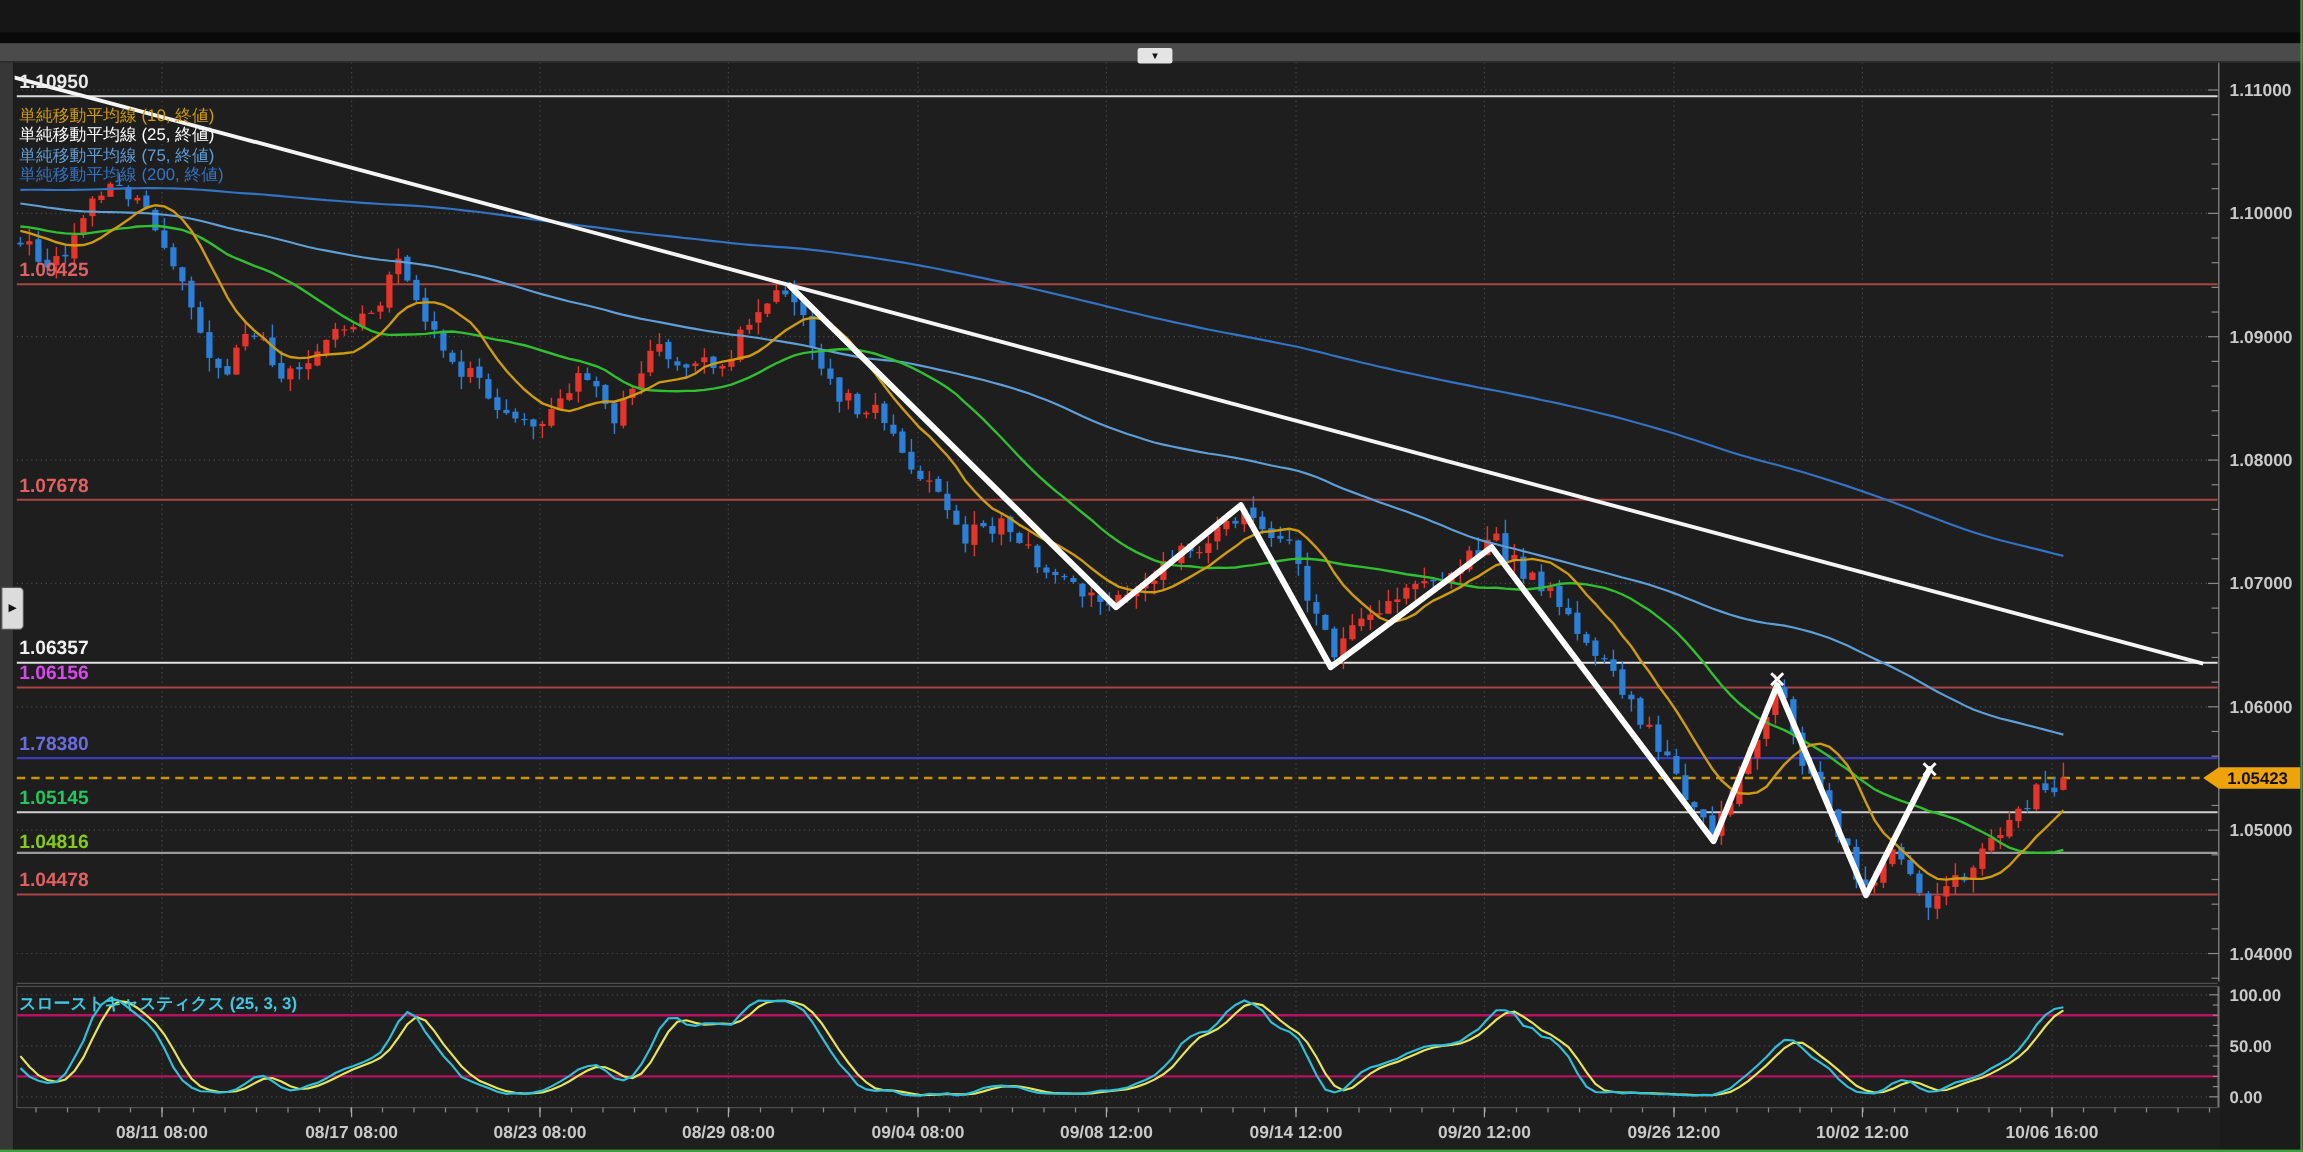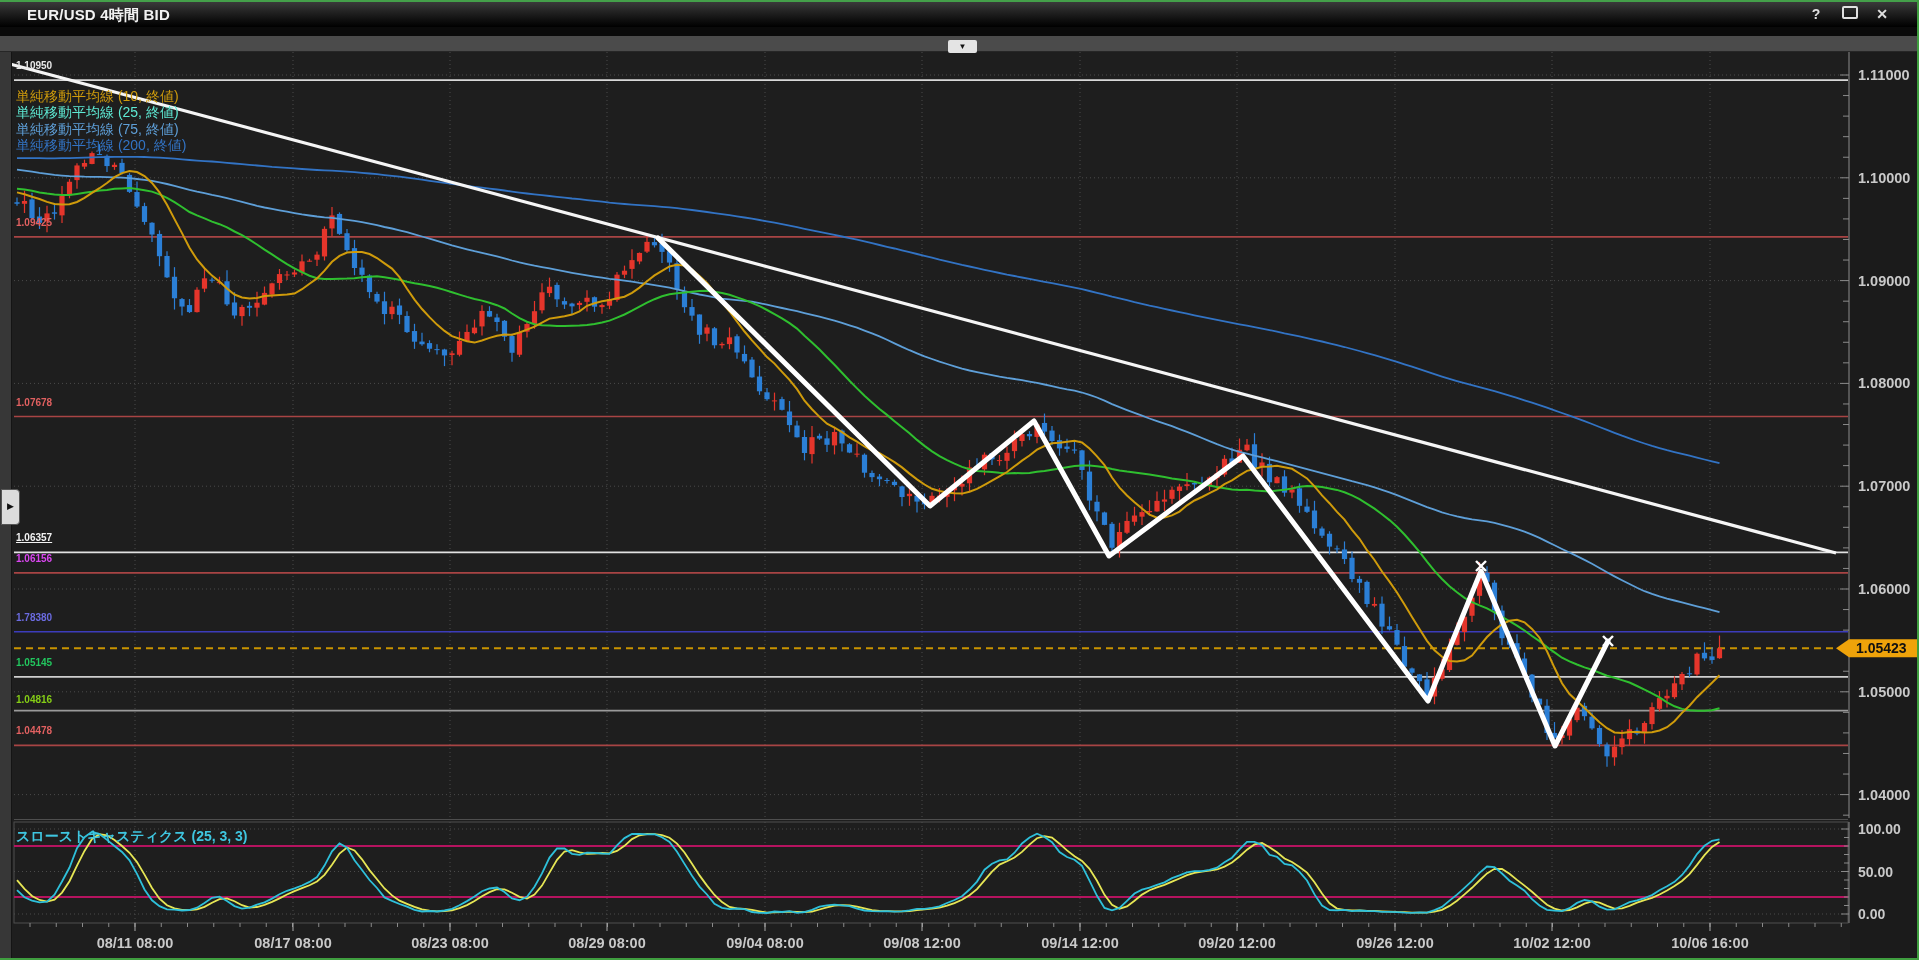--- a/index.html
+++ b/index.html
@@ -21,21 +21,21 @@
     font-size:8px;color:#111;text-align:center;line-height:13px;}
   
   #leftstrip{position:absolute;left:0;top:52px;width:12px;height:908px;background:#373737;border-right:1px solid #141414;box-sizing:border-box;}
   #side-tab{position:absolute;left:1px;top:489px;width:17px;height:34px;background:#dcdcdc;border:1px solid #555;
     border-radius:0 4px 4px 0;font-size:9px;color:#111;text-align:center;line-height:32px;}
   
   #frame-right{position:absolute;left:1917px;top:0;width:2px;height:960px;background:#3f9e3f;}
   #frame-bottom{position:absolute;left:0;top:958px;width:1919px;height:2px;background:#3f9e3f;}
   
   #legend{position:absolute;left:16px;top:88px;font-size:14px;font-weight:normal;line-height:16.4px;}
-  .price-label{position:absolute;left:16px;font-size:10px;font-weight:bold;}
+  .price-label{position:absolute;left:16px;font-size:16px;font-weight:bold;}
   svg text{font-family:"Liberation Sans",sans-serif;}
 </style>
 </head>
 <body>
 
 <div id="app">
 
   <svg id="chart-svg" width="1919" height="960" viewBox="0 0 1919 960" style="position:absolute;left:0;top:0;">
       <rect x="12" y="52" width="1905" height="908" fill="#1e1e1e"></rect>
       <rect x="1850" y="52" width="67" height="908" fill="#1b1b1b"></rect>
@@ -724,42 +724,36 @@
         <text x="1395" y="948" fill="#c9c9c9" font-size="14.5px" font-weight="bold" text-anchor="middle">09/26 12:00</text>
         <line x1="1552" y1="923" x2="1552" y2="931" stroke="#aaaaaa"></line>
         <text x="1552" y="948" fill="#c9c9c9" font-size="14.5px" font-weight="bold" text-anchor="middle">10/02 12:00</text>
         <line x1="1710" y1="923" x2="1710" y2="931" stroke="#aaaaaa"></line>
         <text x="1710" y="948" fill="#c9c9c9" font-size="14.5px" font-weight="bold" text-anchor="middle">10/06 16:00</text>
       </g>
       <polygon points="1836,648.315600000001 1849,639.315600000001 1917,639.315600000001 1917,657.315600000001 1849,657.315600000001" fill="#efa30a"></polygon>
       <text x="1856" y="653.315600000001" fill="#111111" font-size="14px" font-weight="bold">1.05423</text>
     </svg>
 
-  <div id="titlebar">
-    <span id="title">EUR/USD 4時間 BID</span>
-    <span class="winbtn" id="btn-help">?</span>
-    <span class="winbtn" id="btn-max"><span id="maxglyph"></span></span>
-    <span class="winbtn" id="btn-close">✕</span>
-  </div>
   <div id="gap"></div>
   <div id="toolbar"></div>
   <div id="collapse-btn">▼</div>
   <div id="leftstrip"></div>
   <div id="side-tab">▶</div>
   <div id="frame-right"></div>
   <div id="frame-bottom"></div>
 
   <div id="legend">
       <div style="color: rgb(207, 155, 11);">単純移動平均線 (10, 終値)</div>
-      <div style="color: #5eead4;">単純移動平均線 (25, 終値)</div>
+      <div style="color: #ffffff;">単純移動平均線 (25, 終値)</div>
       <div style="color: rgb(94, 159, 216);">単純移動平均線 (75, 終値)</div>
       <div style="color: rgb(50, 115, 196); text-align: center;">単純移動平均線 (200, 終値)</div>
     </div>
 <div class="price-label" style="top: 60.14px; color: rgb(232, 232, 232);">1.10950</div>
     <div class="price-label" style="top: 216.91px; color: rgb(224, 96, 96);">1.09425</div>
     <div class="price-label" style="top: 396.502px; color: rgb(224, 96, 96);">1.07678</div>
-    <div class="price-label" style="top: 532.3px; color: rgb(242, 242, 242); text-decoration: underline;">1.06357</div>
+    <div class="price-label" style="top: 532.3px; color: rgb(242, 242, 242);">1.06357</div>
     <div class="price-label" style="top: 552.963px; color: #d946ef;">1.06156</div>
     <div class="price-label" style="top: 611.765px; color: rgb(107, 107, 224);">1.78380</div>
     <div class="price-label" style="top: 656.894px; color: #22c55e;">1.05145</div>
     <div class="price-label" style="top: 694px; color: #84cc16;">1.04816</div>
     <div class="price-label" style="top: 725.462px; color: rgb(224, 96, 96);">1.04478</div>
   </div>
 
 </body></html>

